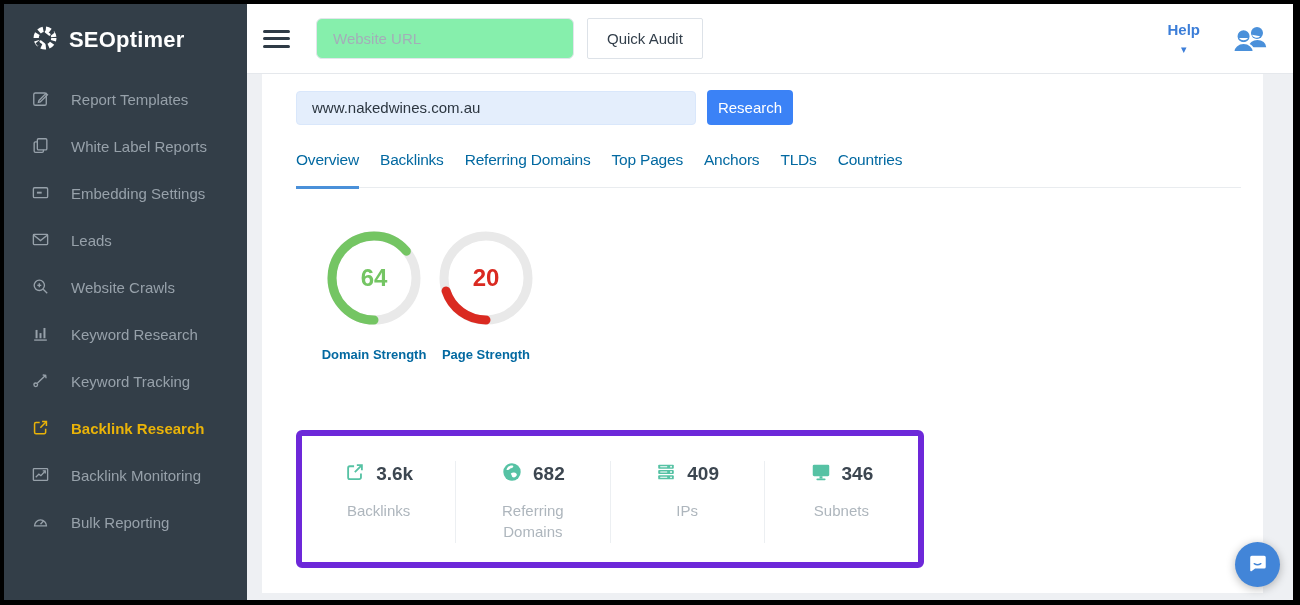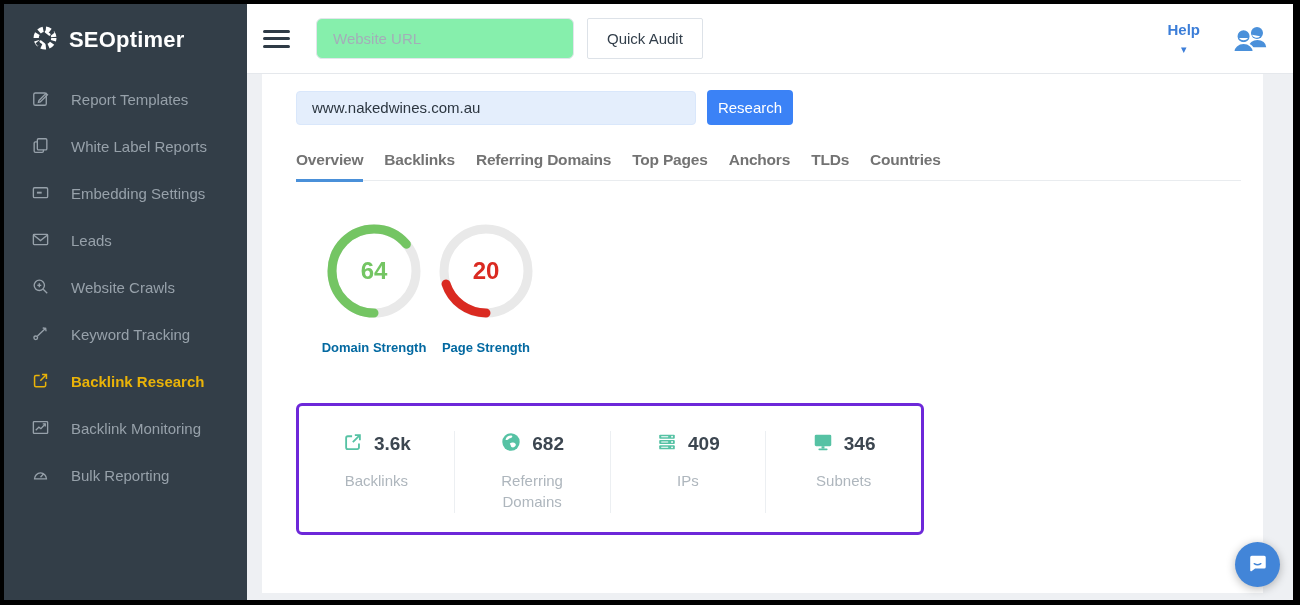--- a/index.html
+++ b/index.html
@@ -29,30 +29,30 @@
 
   .content { flex:1; padding:0 30px 7px 15px; position:relative; min-height:0; }
   .panel { background:#fff; height:100%; padding:16px 22px 0 34px; overflow:hidden; }
 
   .search-row { display:flex; align-items:center; }
   .research-input { width:400px; height:34px; background:#e4eefc; border:1px solid #d9e7fb; border-radius:4px; padding:0 15px; font-size:15px; color:#2c3640; font-family:inherit; }
   .research-btn { margin-left:11px; width:86px; height:35px; background:#3b82f6; border:none; border-radius:4px; color:#fff; font-size:15px; font-family:inherit; cursor:pointer; }
 
   .tabs-wrap { margin-top:26px; border-bottom:1px solid #e9ecef; }
   .tabs { display:flex; gap:21px; }
-  .tab { font-size:15.5px; font-weight:bold; letter-spacing:-.2px; color:#737373; padding-bottom:10px; border-bottom:3px solid transparent; margin-bottom:-2px; cursor:pointer; white-space:nowrap; }
+  .tab { font-size:15.5px; font-weight:normal; letter-spacing:-.2px; color:#0369a1; padding-bottom:17px; border-bottom:3px solid transparent; margin-bottom:-2px; cursor:pointer; white-space:nowrap; }
   .tab.active { border-bottom-color:#4a90d9; }
 
   .gauges { display:flex; margin:40px 0 0 22px; }
   .gauge { width:112px; text-align:center; }
   .gauge svg { width:100px; height:100px; }
   .gauge-num { font-size:24px; font-weight:bold; font-family:inherit; }
   .gauge-label { margin-top:14px; color:#0369a1; font-weight:bold; font-size:13px; line-height:1.35; }
 
-  .stats-card { margin-top:46px; width:628px; border:3px solid #6d28d9; border-radius:6px; display:flex; padding:25px 0 19px; }
+  .stats-card { margin-top:66px; width:628px; border:6px solid #6d28d9; border-radius:6px; display:flex; padding:25px 0 19px; }
   .stat { flex:1; text-align:center; border-left:1px solid #eceff2; }
   .stat:first-child { border-left:none; }
   .stat-top { display:flex; align-items:center; justify-content:center; gap:10px; }
   .stat-top svg { width:22px; height:22px; color:#56c2a4; }
   .stat-value { font-size:19px; font-weight:bold; color:#3c4650; }
   .stat-label { margin-top:13px; color:#aeb6bd; font-size:15px; line-height:1.45; max-width:92px; margin-left:auto; margin-right:auto; }
 
   .chat-btn { position:absolute; right:13px; bottom:13px; width:45px; height:45px; border-radius:50%; background:#4285d8; box-shadow:0 2px 10px rgba(0,0,0,.28); display:flex; align-items:center; justify-content:center; cursor:pointer; border:none; }
 </style>
 </head>
@@ -103,20 +103,29 @@
         <span>Leads</span>
       </div>
       <div class="nav-item">
         <span><svg viewBox="0 0 24 24" fill="none" stroke="currentColor" stroke-width="1.7">
               <circle cx="10.5" cy="10.5" r="6.5"></circle>
               <line x1="15.4" y1="15.4" x2="20.5" y2="20.5"></line>
               <line x1="10.5" y1="8" x2="10.5" y2="13"></line>
               <line x1="8" y1="10.5" x2="13" y2="10.5"></line>
             </svg></span>
         <span>Website Crawls</span>
+      </div>
+      <div class="nav-item">
+        <span><svg viewBox="0 0 24 24" fill="none" stroke="currentColor">
+              <line x1="4" y1="20.3" x2="20" y2="20.3" stroke-width="1.7"></line>
+              <line x1="7" y1="18" x2="7" y2="7.5" stroke-width="2.5"></line>
+              <line x1="12" y1="18" x2="12" y2="11.5" stroke-width="2.5"></line>
+              <line x1="17" y1="18" x2="17" y2="5" stroke-width="2.5"></line>
+            </svg></span>
+        <span>Keyword Research</span>
       </div>
       <div class="nav-item">
         <span><svg viewBox="0 0 24 24" fill="none" stroke="currentColor" stroke-width="1.7">
               <circle cx="6" cy="17.5" r="2.3"></circle>
               <line x1="8.2" y1="15.3" x2="18.5" y2="5.5"></line>
               <path d="M14.8 5 l3.7.5 .5 3.7"></path>
             </svg></span>
         <span>Keyword Tracking</span>
       </div>
       <div class="nav-item active">

